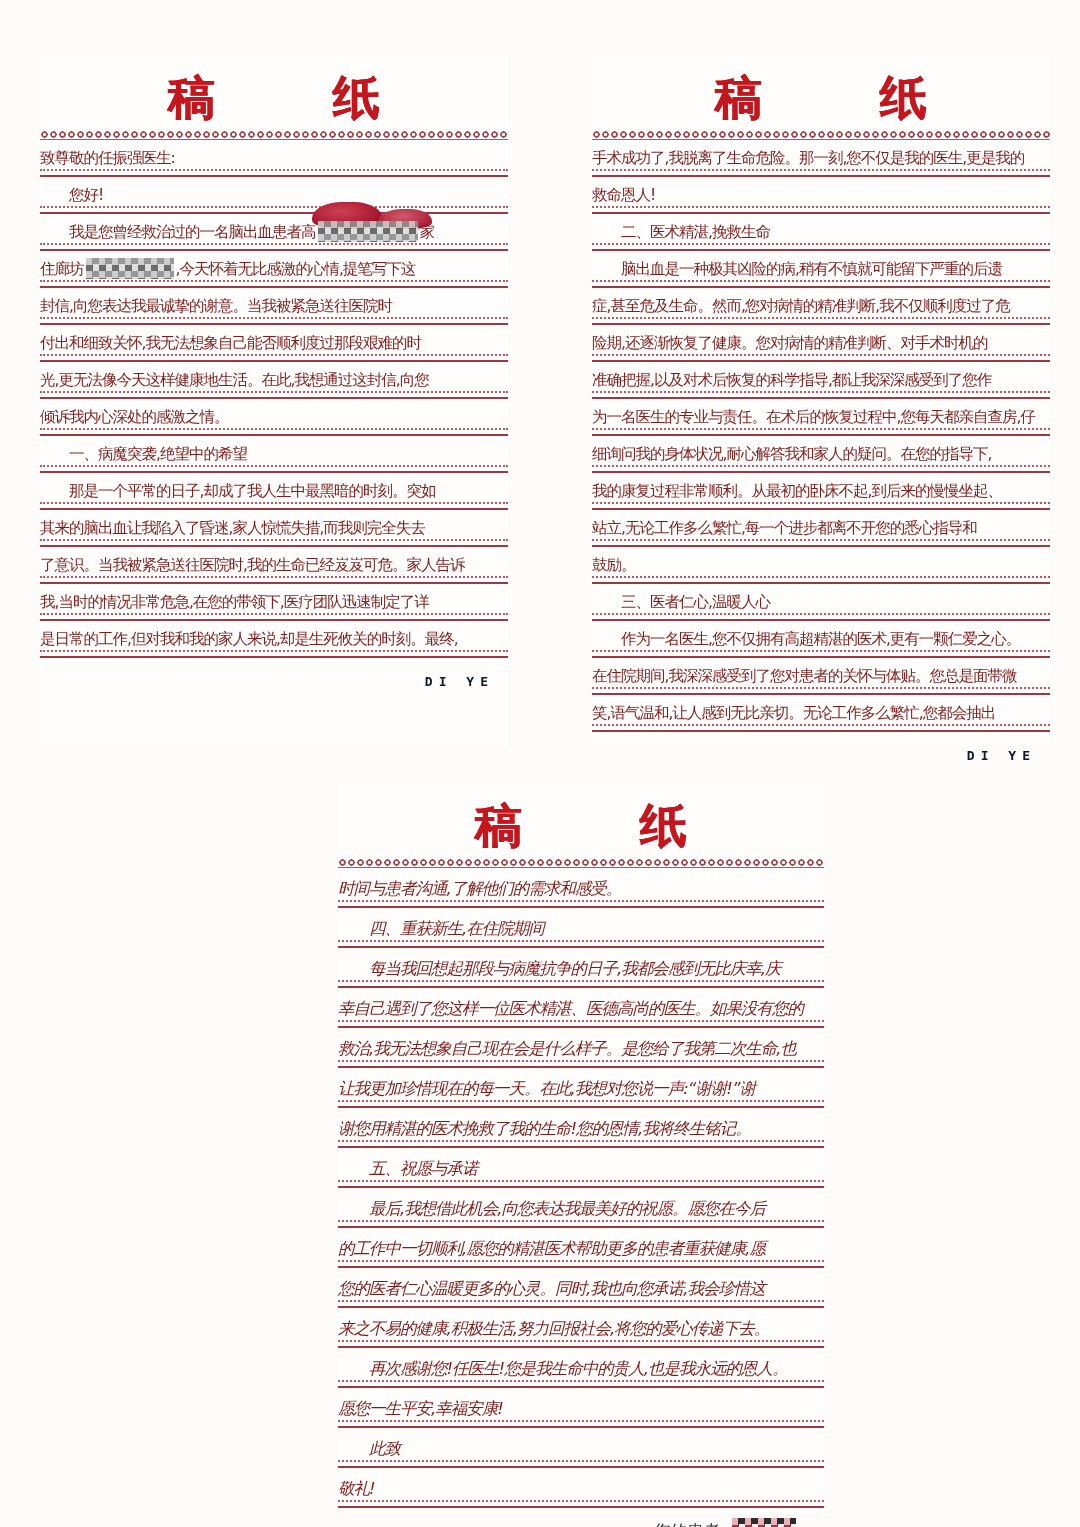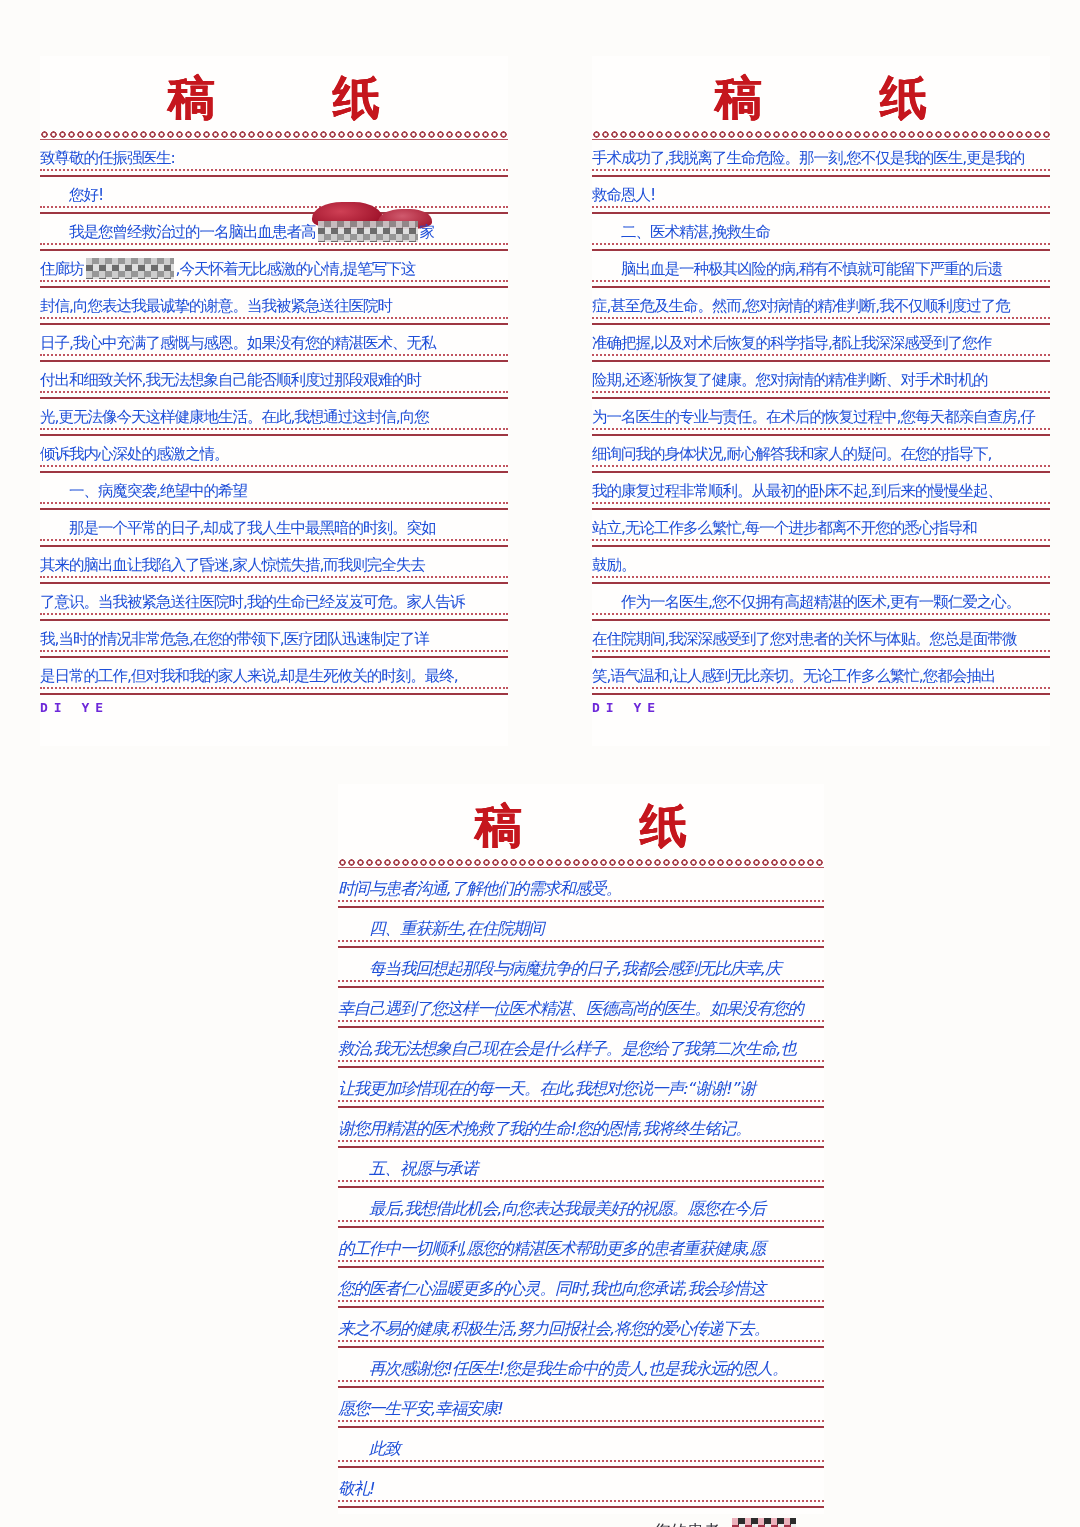--- a/index.html
+++ b/index.html
@@ -46,21 +46,21 @@
   }
   .row::after{
     content:"";position:absolute;left:0;right:0;bottom:0;
     border-bottom:2.4px solid #9e3742;
   }
   .txt{
     position:absolute;left:0;bottom:8px;
     white-space:nowrap;
     font-size:15.5px;
     letter-spacing:-1px;
-    color:#1d4ed8;
+    color:#7f1d1d;
     font-weight:500;
   }
   .page3 .txt{font-size:16.5px;font-style:italic;}
 
   .mosaic{
     display:inline-block;
     height:21px;
     vertical-align:-5px;
     margin:0 2px;
     background-image:conic-gradient(#8e8e8e 25%, #dcdcdc 25% 50%, #5f5f5f 50% 75%, #c9c9c9 75%);
@@ -79,24 +79,24 @@
     background:radial-gradient(ellipse at 40% 35%, #cf4055, #9c1028 75%);
     border-radius:50% 50% 42% 46% / 72% 84% 36% 40%;
   }
   .red-blob::after{
     content:"";position:absolute;left:66px;top:10px;width:54px;height:20px;
     background:radial-gradient(ellipse at 45% 35%, #d05a6e, #a81d33 78%);
     border-radius:55% 50% 46% 50% / 82% 76% 40% 42%;
   }
 
   .page-footer{
-    margin-top:5px;
-    text-align:left;
+    margin-top:16px;
+    text-align:right;
     padding-right:14px;
-    color:#6d28d9;
+    color:#0f172a;
     font-size:13px;
     font-weight:bold;
     letter-spacing:6px;
     font-family:"DejaVu Sans Mono",monospace;
   }
 
   .signature{margin-top:10px;}
   .sig-line{
     text-align:right;
     padding-right:26px;
@@ -127,23 +127,20 @@
           <span class="red-blob"></span>
           <span class="txt"><span>　　我是您曾经救治过的一名脑出血患者高</span><span class="mosaic gray" style="width: 100px;"></span><span>家</span></span>
         </div>
         <div class="row">
           <span class="txt"><span>住廊坊</span><span class="mosaic gray" style="width: 88px;"></span><span>,今天怀着无比感激的心情,提笔写下这</span></span>
         </div>
         <div class="row">
           <span class="txt">封信,向您表达我最诚挚的谢意。当我被紧急送往医院时</span>
         </div>
         <div class="row">
-          <span class="txt">日子,我心中充满了感慨与感恩。如果没有您的精湛医术、无私</span>
-        </div>
-        <div class="row">
           <span class="txt">付出和细致关怀,我无法想象自己能否顺利度过那段艰难的时</span>
         </div>
         <div class="row">
           <span class="txt">光,更无法像今天这样健康地生活。在此,我想通过这封信,向您</span>
         </div>
         <div class="row">
           <span class="txt">倾诉我内心深处的感激之情。</span>
         </div>
         <div class="row">
           <span class="txt">　　一、病魔突袭,绝望中的希望</span>
@@ -183,39 +180,42 @@
         <div class="row">
           <span class="txt">　　二、医术精湛,挽救生命</span>
         </div>
         <div class="row">
           <span class="txt">　　脑出血是一种极其凶险的病,稍有不慎就可能留下严重的后遗</span>
         </div>
         <div class="row">
           <span class="txt">症,甚至危及生命。然而,您对病情的精准判断,我不仅顺利度过了危</span>
         </div>
         <div class="row">
+          <span class="txt">险期,还逐渐恢复了健康。您对病情的精准判断、对手术时机的</span>
+        </div>
+        <div class="row">
           <span class="txt">准确把握,以及对术后恢复的科学指导,都让我深深感受到了您作</span>
         </div>
         <div class="row">
-          <span class="txt">险期,还逐渐恢复了健康。您对病情的精准判断、对手术时机的</span>
-        </div>
-        <div class="row">
           <span class="txt">为一名医生的专业与责任。在术后的恢复过程中,您每天都亲自查房,仔</span>
         </div>
         <div class="row">
           <span class="txt">细询问我的身体状况,耐心解答我和家人的疑问。在您的指导下,</span>
         </div>
         <div class="row">
           <span class="txt">我的康复过程非常顺利。从最初的卧床不起,到后来的慢慢坐起、</span>
         </div>
         <div class="row">
           <span class="txt">站立,无论工作多么繁忙,每一个进步都离不开您的悉心指导和</span>
         </div>
         <div class="row">
           <span class="txt">鼓励。</span>
+        </div>
+        <div class="row">
+          <span class="txt">　　三、医者仁心,温暖人心</span>
         </div>
         <div class="row">
           <span class="txt">　　作为一名医生,您不仅拥有高超精湛的医术,更有一颗仁爱之心。</span>
         </div>
         <div class="row">
           <span class="txt">在住院期间,我深深感受到了您对患者的关怀与体贴。您总是面带微</span>
         </div>
         <div class="row">
           <span class="txt">笑,语气温和,让人感到无比亲切。无论工作多么繁忙,您都会抽出</span>
         </div>

